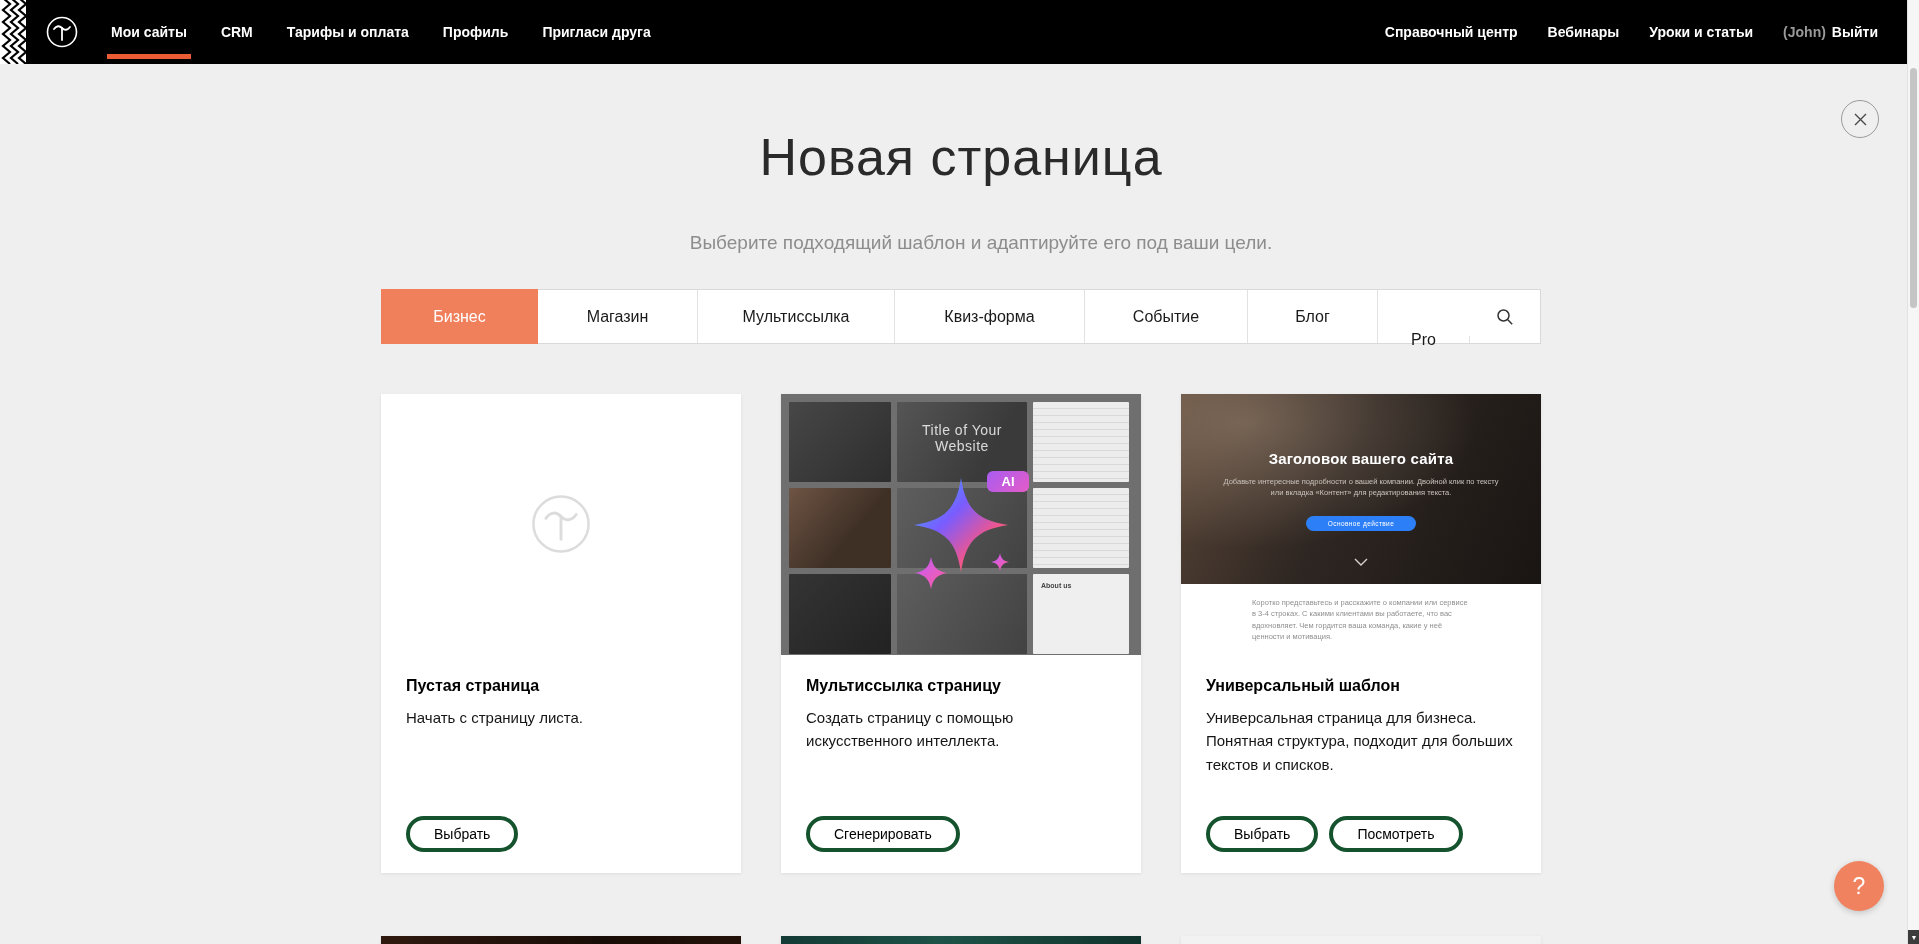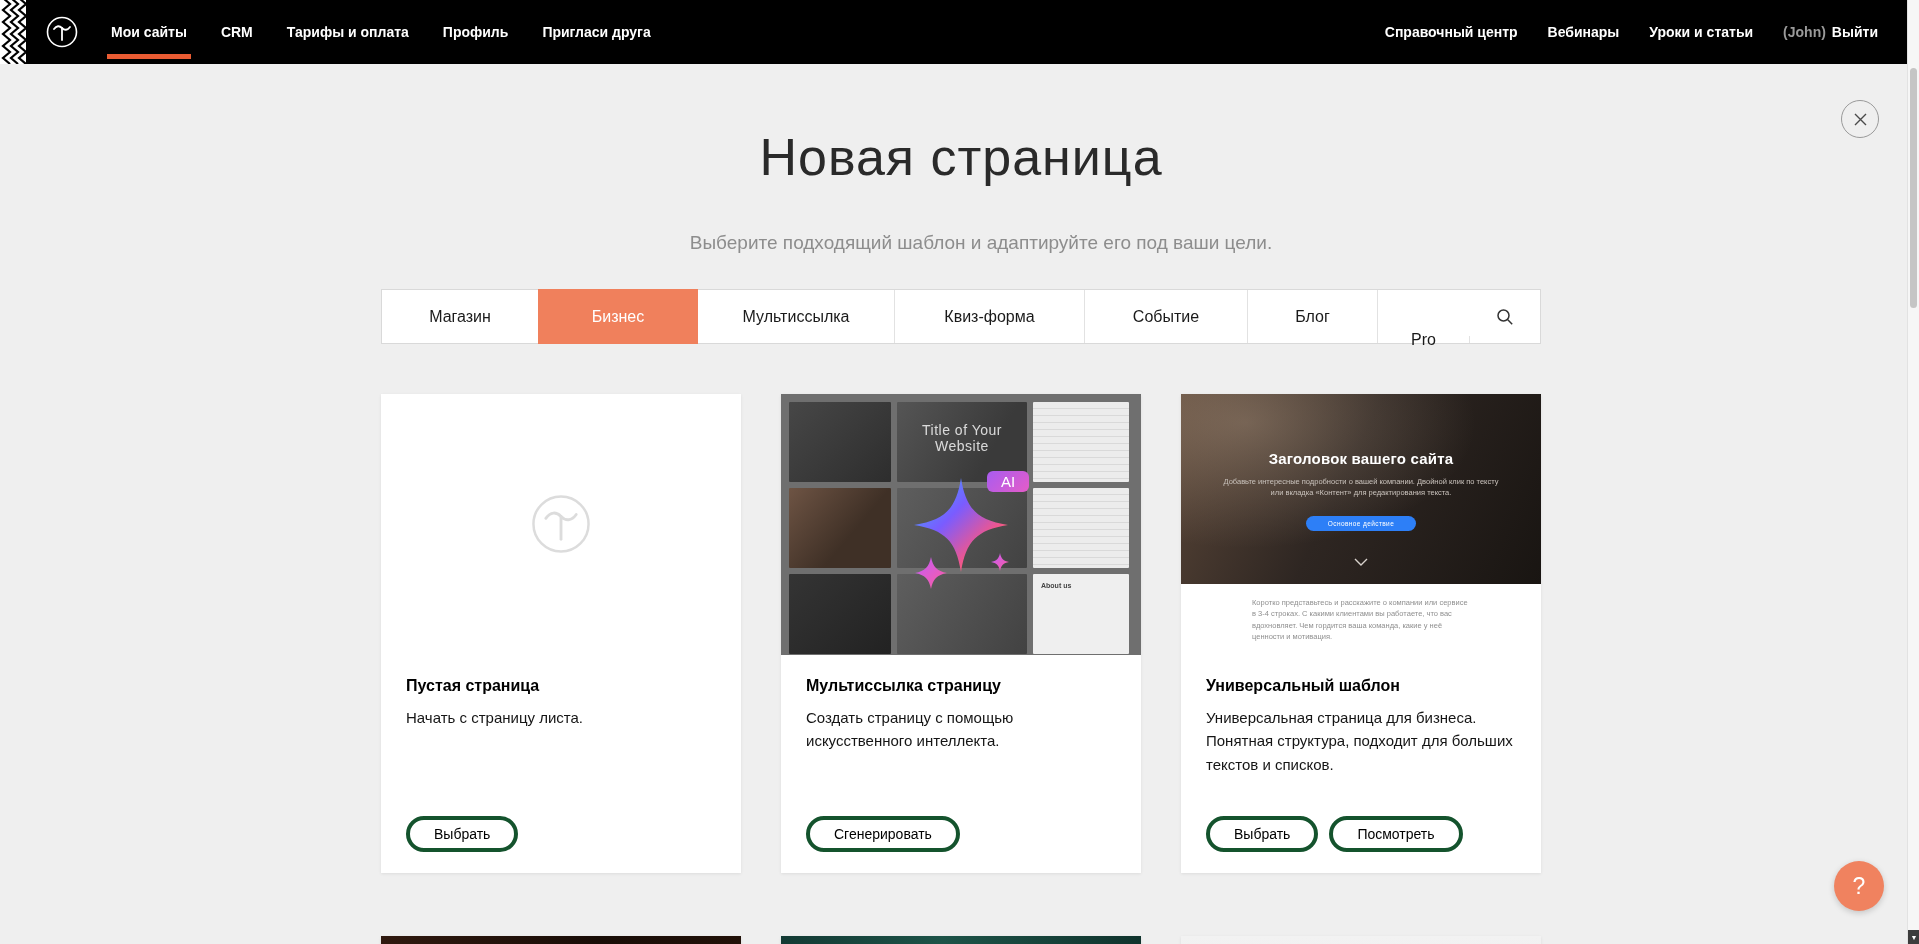--- a/index.html
+++ b/index.html
@@ -51,21 +51,21 @@
   .tile{border-radius:1px;}
   .t-dark1{background:linear-gradient(135deg,#474747,#2d2d2d);}
   .t-photo{background:linear-gradient(120deg,#555,#3a3a3a 70%);position:relative;}
   .t-light{background:repeating-linear-gradient(to bottom,#ececec 0 6px,#d9d9d9 6px 7px);}
   .t-warm{background:linear-gradient(130deg,#6e5444,#3f3026 60%);}
   .t-mid{background:linear-gradient(120deg,#5e5e5e,#424242);}
   .t-dark2{background:linear-gradient(135deg,#343434,#222);}
   .t-about{background:#efefef;position:relative;padding:8px;box-sizing:border-box;font-size:7px;font-weight:700;color:#444;}
   .collage-caption{position:absolute;top:20px;left:0;width:100%;text-align:center;font-size:14px;color:rgba(255,255,255,.8);letter-spacing:.5px;}
   .star-overlay{position:absolute;inset:0;display:flex;align-items:center;justify-content:center;}
-  .ai-badge{position:absolute;left:calc(50% + 26px);top:calc(50% - 54px);min-width:30px;height:21px;padding:0 6px;border-radius:6px;background:linear-gradient(135deg,#a85cf0,#e55cc8);color:#fff;font-size:15px;font-weight:400;display:flex;align-items:center;justify-content:center;}
+  .ai-badge{position:absolute;left:calc(50% + 26px);top:calc(50% - 54px);min-width:30px;height:21px;padding:0 6px;border-radius:6px;background:linear-gradient(135deg,#a85cf0,#e55cc8);color:#fff;font-size:13px;font-weight:700;display:flex;align-items:center;justify-content:center;}
   
   .preview-uni{position:absolute;top:0;left:0;width:360px;height:190px;background:linear-gradient(115deg,#5a4638 0%,#2e2622 45%,#191512 100%);overflow:hidden;}
   .preview-uni::before{content:"";position:absolute;inset:0;background:radial-gradient(ellipse at 18% 15%,rgba(205,180,155,.35),transparent 55%);}
   .hero-title{position:absolute;top:56px;width:100%;text-align:center;font-size:15px;font-weight:700;color:#fff;letter-spacing:.2px;}
   .hero-sub{position:absolute;top:82px;left:40px;right:40px;text-align:center;font-size:7.5px;line-height:1.5;color:#c9c2bc;}
   .hero-btn{position:absolute;top:122px;left:50%;transform:translateX(-50%);width:110px;height:15px;border-radius:8px;background:#2d7ff7;color:#fff;font-size:6.5px;letter-spacing:.4px;display:flex;align-items:center;justify-content:center;cursor:pointer;border:none;font-family:inherit;}
   .hero-chevron{position:absolute;top:158px;left:50%;transform:translateX(-50%);}
   .preview-uni-body{position:absolute;top:190px;left:0;width:360px;height:73px;background:#fff;}
   .uni-body-text{margin:13px auto 0;width:218px;font-size:7.5px;line-height:1.5;color:#8f8f8f;text-align:left;}
   
@@ -119,22 +119,22 @@
 <button class="close-btn">
   <svg width="15" height="15" viewBox="0 0 15 15">
     <path d="M2 2 L13 13 M13 2 L2 13" stroke="#4a4a4a" stroke-width="1.4"></path>
   </svg>
 </button>
 
 <h1 class="page-title">Новая страница</h1>
 <p class="page-subtitle">Выберите подходящий шаблон и адаптируйте его под ваши цели.</p>
 
 <div class="tabs">
+  <div class="tab active">Бизнес</div>
   <div class="tab">Магазин</div>
-  <div class="tab active">Бизнес</div>
   <div class="tab">Мультиссылка</div>
   <div class="tab">Квиз-форма</div>
   <div class="tab">Событие</div>
   <div class="tab">Блог</div>
   <div class="tab">Pro</div>
   <div class="tab search-tab">
     <svg width="18" height="18" viewBox="0 0 18 18">
       <circle cx="7.5" cy="7.5" r="5.5" stroke="#333" stroke-width="1.5" fill="none"></circle>
       <path d="M11.8 11.8 L16.2 16.2" stroke="#333" stroke-width="1.5"></path>
     </svg>

